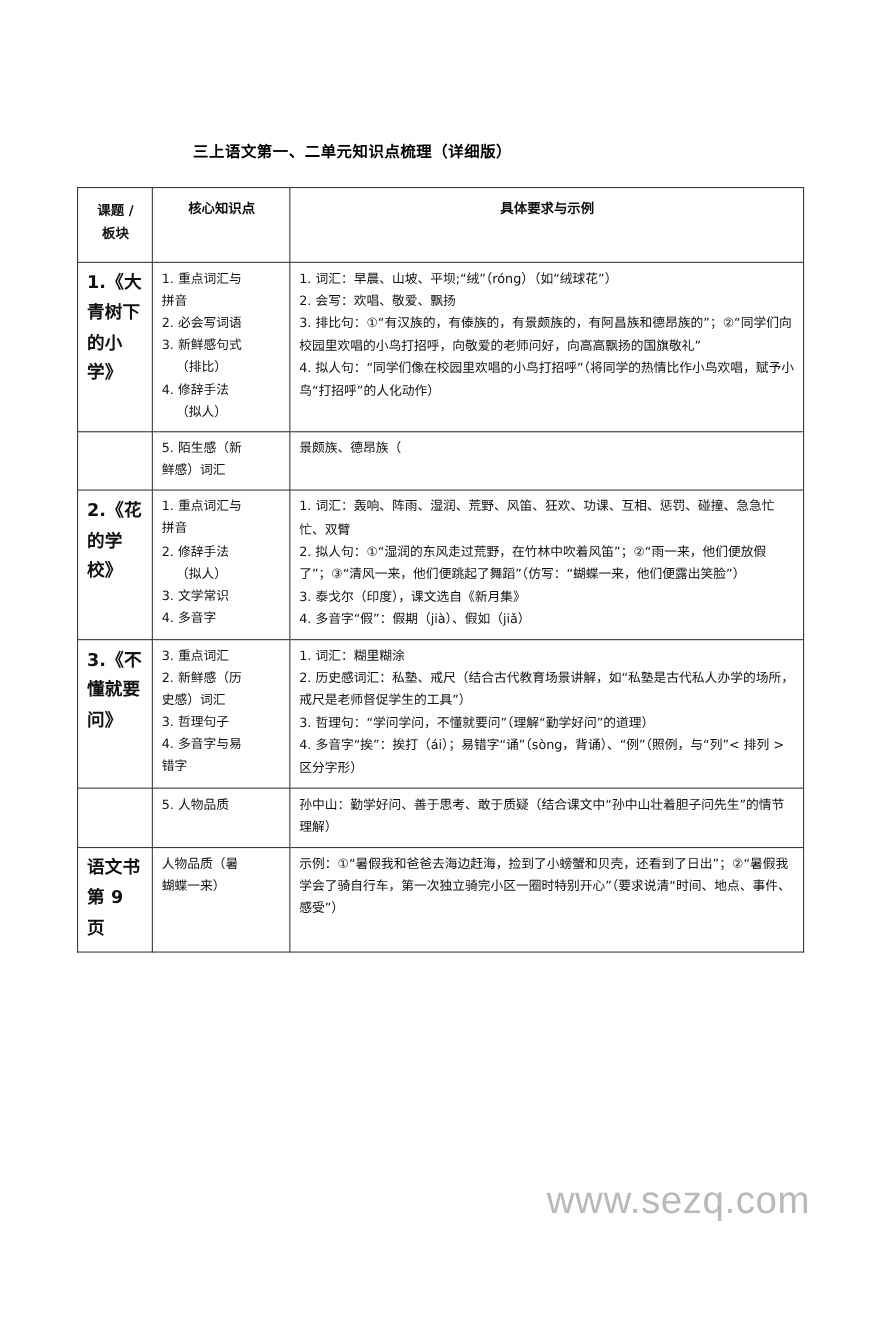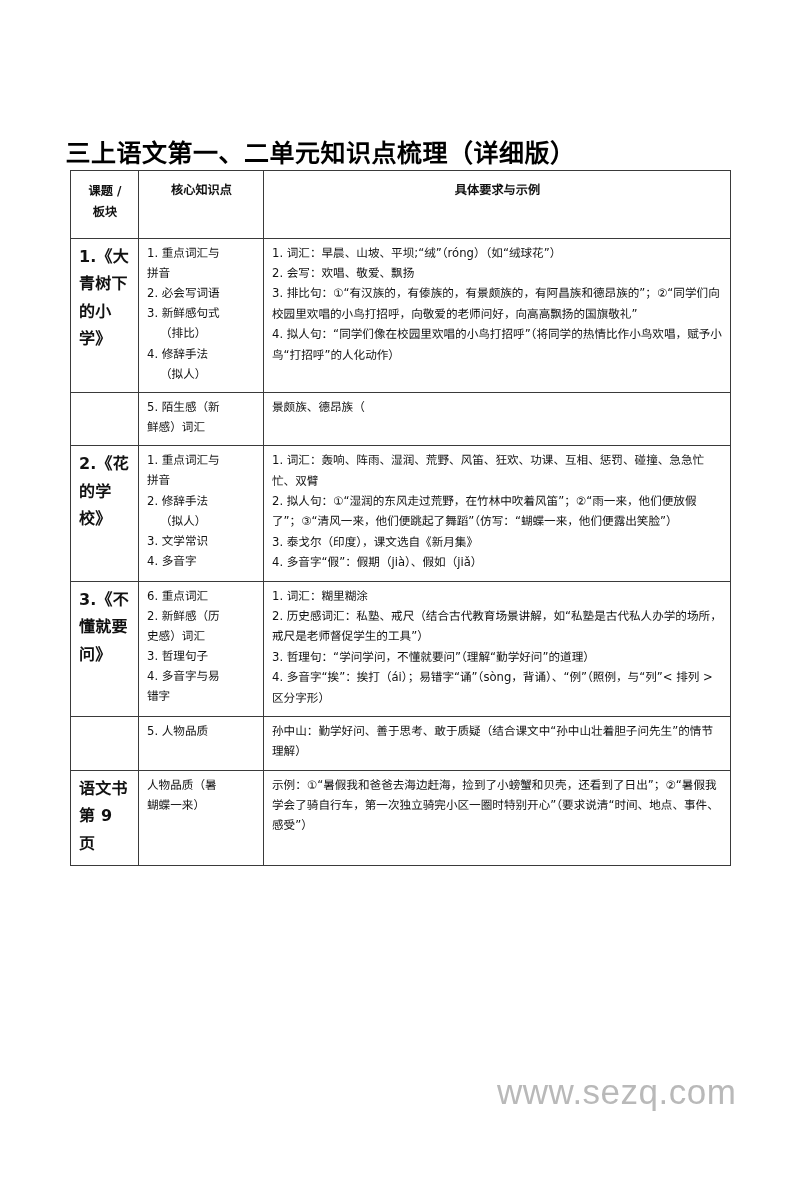--- a/index.html
+++ b/index.html
@@ -23,21 +23,21 @@
     height: 1200px;
     box-sizing: border-box;
   }
 
   .doc-title {
     position: absolute;
     top: 122px;
     left: 0;
     width: 641px;
     text-align: center;
-    font-size: 25px;
+    font-size: 14px;
     font-weight: bold;
     letter-spacing: 0.5px;
     color: #000000;
     line-height: 1.2;
   }
 
   .table-wrap {
     position: absolute;
     top: 170px;
     left: 70px;
@@ -192,21 +192,21 @@
             <td class="detail">
               <span class="ln">1. 词汇：轰响、阵雨、湿润、荒野、风笛、狂欢、功课、互相、惩罚、碰撞、急急忙忙、双臂</span>
               <span class="ln">2. 拟人句：①“湿润的东风走过荒野，在竹林中吹着风笛”；②“雨一来，他们便放假了”；③“清风一来，他们便跳起了舞蹈”（仿写：“蝴蝶一来，他们便露出笑脸”）</span>
               <span class="ln">3. 泰戈尔（印度），课文选自《新月集》</span>
               <span class="ln">4. 多音字“假”：假期（jià）、假如（jiǎ）</span>
             </td>
           </tr>
           <tr>
             <td class="topic">3.《不懂就要问》</td>
             <td class="points">
-              <span class="pt">6. 重点词汇</span>
+              <span class="pt">3. 重点词汇</span>
               <span class="pt">2. 新鲜感（历</span>
               <span class="pt">史感）词汇</span>
               <span class="pt">3. 哲理句子</span>
               <span class="pt">4. 多音字与易</span>
               <span class="pt">错字</span>
             </td>
             <td class="detail">
               <span class="ln">1. 词汇：糊里糊涂</span>
               <span class="ln">2. 历史感词汇：私塾、戒尺（结合古代教育场景讲解，如“私塾是古代私人办学的场所，戒尺是老师督促学生的工具”）</span>
               <span class="ln">3. 哲理句：“学问学问，不懂就要问”（理解“勤学好问”的道理）</span>

